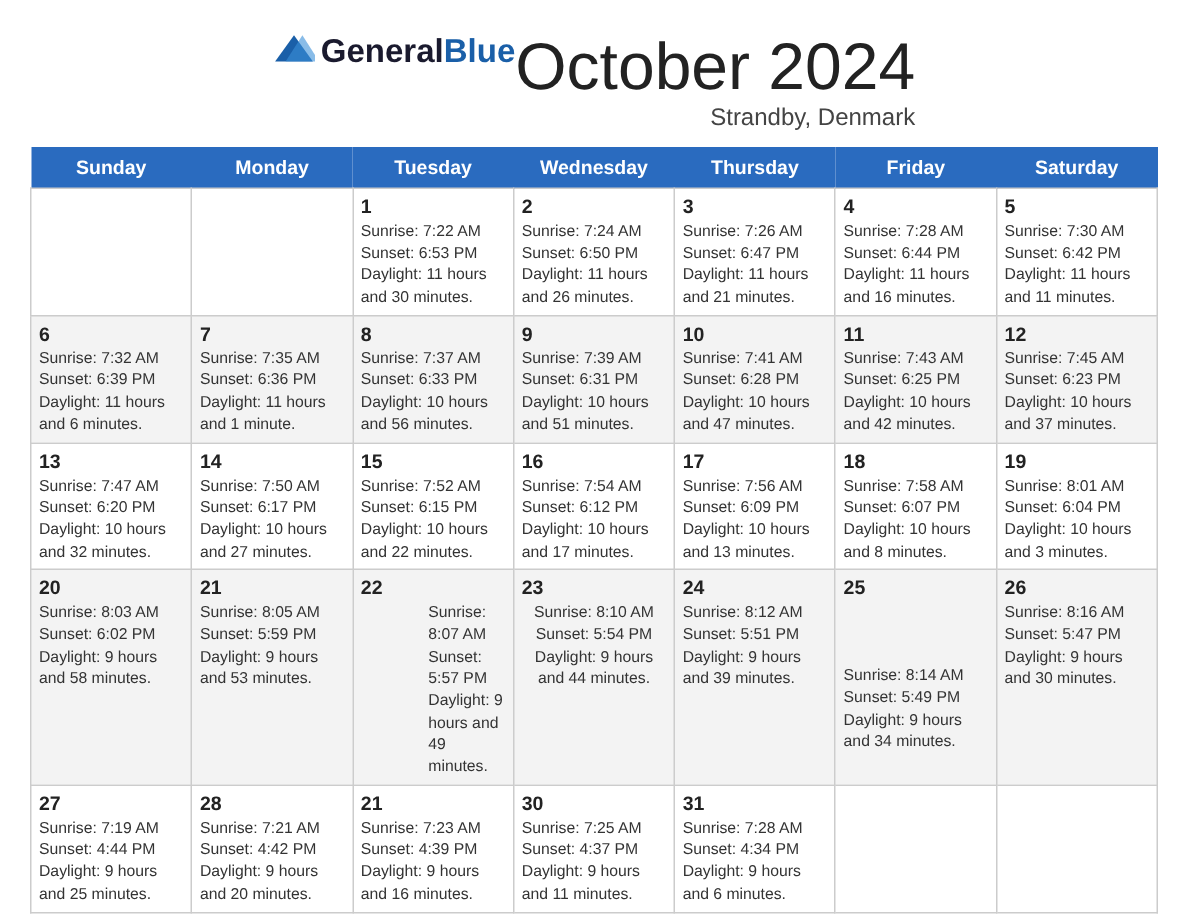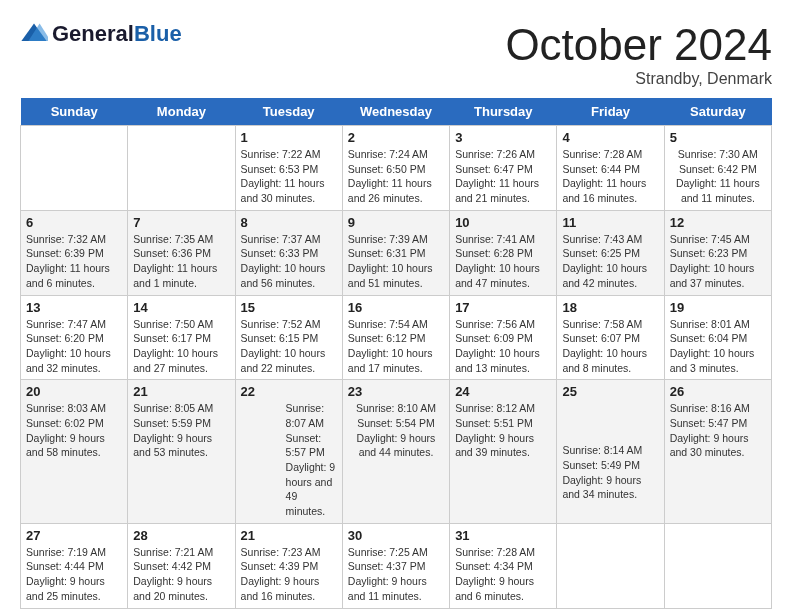--- a/index.html
+++ b/index.html
@@ -5,21 +5,21 @@
     * { box-sizing: border-box; margin: 0; padding: 0; }
     body {
       font-family: Arial, sans-serif;
       background: #fff;
       width: 792px;
       min-height: 612px;
       padding: 20px;
     }
     .header {
       display: flex;
-      justify-content: space-between;
+      justify-content: center;
       align-items: flex-start;
       margin-bottom: 10px;
     }
     .logo {
       display: flex;
       align-items: center;
     }
     .logo-text {
       font-size: 22px;
       font-weight: bold;
@@ -145,21 +145,21 @@
 Daylight: 11 hours and 21 minutes.</div>
         </td>
         <td>
           <span class="day-num">4</span>
           <div class="cell-info" style="white-space: pre-line;">Sunrise: 7:28 AM
 Sunset: 6:44 PM
 Daylight: 11 hours and 16 minutes.</div>
         </td>
         <td>
           <span class="day-num">5</span>
-          <div class="cell-info" style="white-space: pre-line; text-align: center;">Sunrise: 7:30 AM
+          <div class="cell-info" style="white-space: pre-line;">Sunrise: 7:30 AM
 Sunset: 6:42 PM
 Daylight: 11 hours and 11 minutes.</div>
         </td>
       </tr>
       <tr>
         <td>
           <span class="day-num">6</span>
           <div class="cell-info" style="white-space: pre-line;">Sunrise: 7:32 AM
 Sunset: 6:39 PM
 Daylight: 11 hours and 6 minutes.</div>

